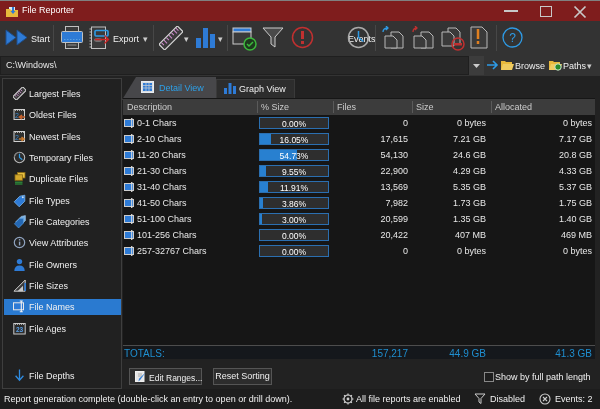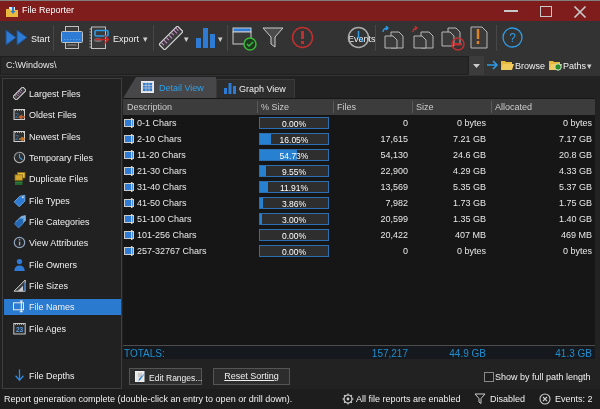--- a/index.html
+++ b/index.html
@@ -463,21 +463,21 @@
 
   <div id="panel">
     <div class="btn" style="left:6px; width:73px;">
         <svg class="abs" style="left:5px;top:2px" width="11" height="11" viewBox="0 0 11 11">
           <rect x="0.5" y="0.5" width="8.5" height="10" fill="#e6e6e6" stroke="#f0f0f0"></rect>
           <path d="M3 3 h4 M3 5 h4" stroke="#999999" stroke-width="0.8"></path>
           <path d="M10.5 1.5 L5.5 8.5 l-2 2 l0.5 -2.8 z" fill="#2e7bd6"></path>
         </svg>
         <div class="abs" style="left:19px;top:3.5px;font-size:8.5px;">Edit Ranges...</div>
       </div>
-    <div class="btn" style="left:90px; width:77px; line-height:15px;text-decoration:underline;">Reset Sorting</div>
+    <div class="btn" style="left:90px; width:59px; line-height:15px;">Reset Sorting</div>
     <div id="chk"></div>
     <div id="chklbl">Show by full path length</div>
 
   </div>
 
   <div id="status">
     <div class="s" style="left:4px;">Report generation complete (double-click an entry to open or drill down).</div>
     <svg class="abs" style="left:342px;top:4px" width="12" height="12" viewBox="0 0 12 12">
         <circle cx="6" cy="6" r="4" fill="none" stroke="#cccccc" stroke-width="1.2"></circle>
         <circle cx="6" cy="6" r="1.4" fill="#cccccc"></circle>

